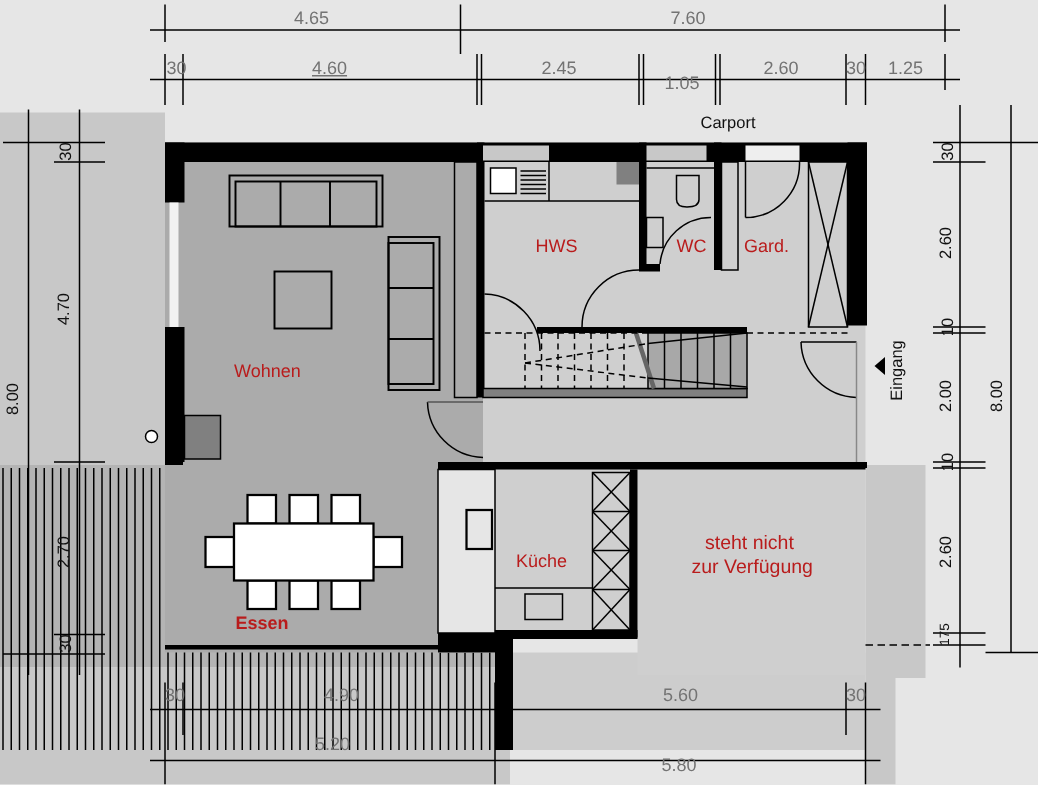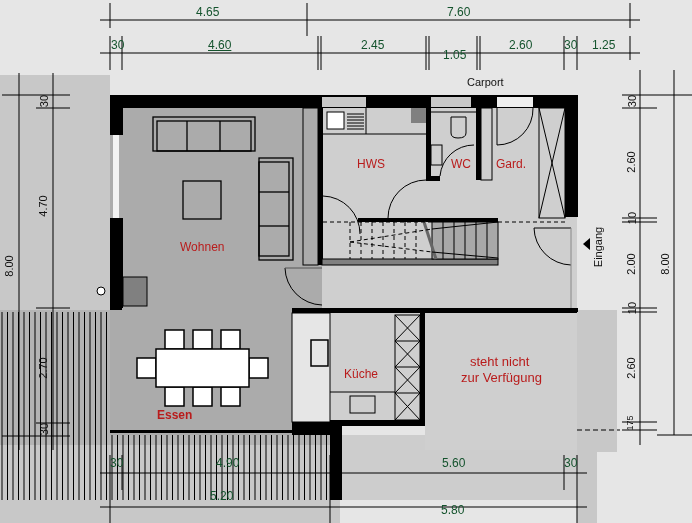--- a/index.html
+++ b/index.html
@@ -1,19 +1,19 @@
 <!DOCTYPE html>
 <html><head>
 <meta charset="utf-8">
 <style>
   html, body { margin:0; padding:0; }
   body { width:692px; height:523px; background:#e6e6e6; position:relative; overflow:hidden;
          font-family:"Liberation Sans", sans-serif; }
   .lbl { position:absolute; font-size:12px; color:#111; white-space:nowrap; }
-  .dim { position:absolute; font-size:12px; color:#14532d; white-space:nowrap; }
+  .dim { position:absolute; font-size:12px; color:#737373; white-space:nowrap; }
   .vdim { position:absolute; font-size:11px; color:#111; white-space:nowrap; transform:rotate(-90deg); transform-origin:center center; }
   .room-label { position:absolute; font-size:12px; color:#b91c1c; white-space:nowrap;text-align:right; }
   svg { position:absolute; left:0; top:0; }
 </style>
 </head>
 <body>
 
 <svg width="692" height="523" viewBox="0 0 692 523">
 
   <rect x="0" y="75" width="110" height="235" fill="#c8c8c8"></rect>
@@ -316,20 +316,20 @@
 
 <span class="vdim" style="left:578px;top:241px;font-size:11px;">Eingang</span>
 
 <span class="dim" style="left:110px;top:456px;">30</span>
 <span class="dim" style="left:216px;top:456px;">4.90</span>
 <span class="dim" style="left:442px;top:456px;">5.60</span>
 <span class="dim" style="left:564px;top:456px;">30</span>
 <span class="dim" style="left:210px;top:489px;">5.20</span>
 <span class="dim" style="left:441px;top:503px;">5.80</span>
 
-<span class="room-label" style="left:156px;top:240px;margin-left:24px;">Wohnen</span>
+<span class="room-label" style="left:156px;top:240px;">Wohnen</span>
 <span class="room-label" style="left:157px;top:408px;font-weight:bold;">Essen</span>
 <span class="room-label" style="left:357px;top:157px;">HWS</span>
 <span class="room-label" style="left:451px;top:157px;">WC</span>
 <span class="room-label" style="left:496px;top:157px;">Gard.</span>
 <span class="room-label" style="left:344px;top:367px;">Küche</span>
 <span class="room-label" style="left:470px;top:354px;font-size:13px;">steht nicht</span>
 <span class="room-label" style="left:461px;top:370px;font-size:13px;">zur Verfügung</span>
 
 </body></html>

